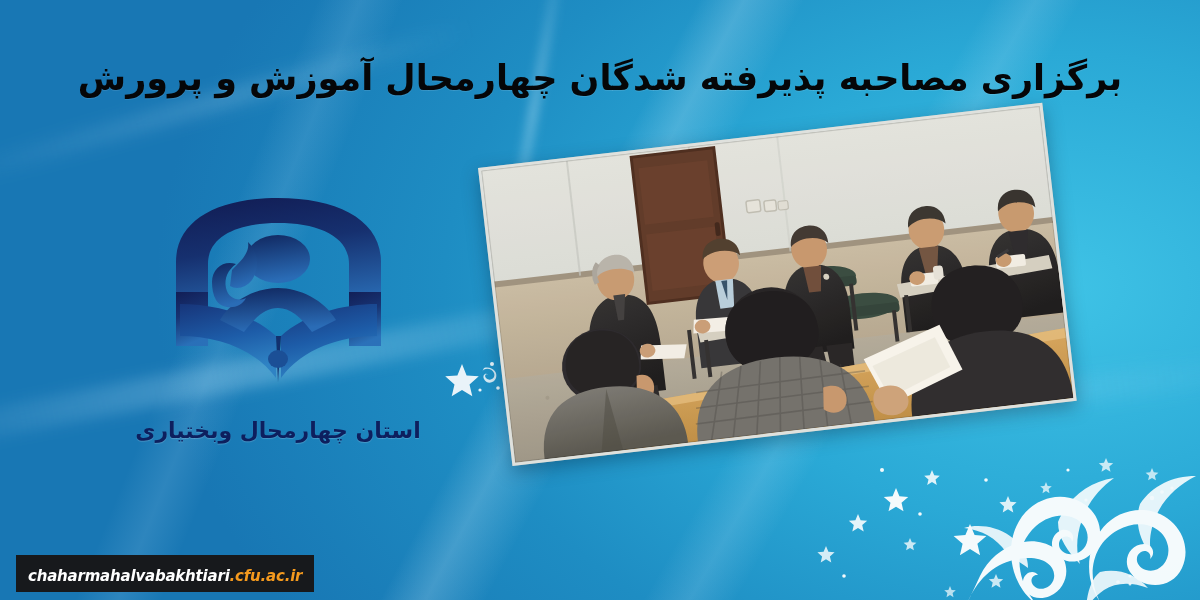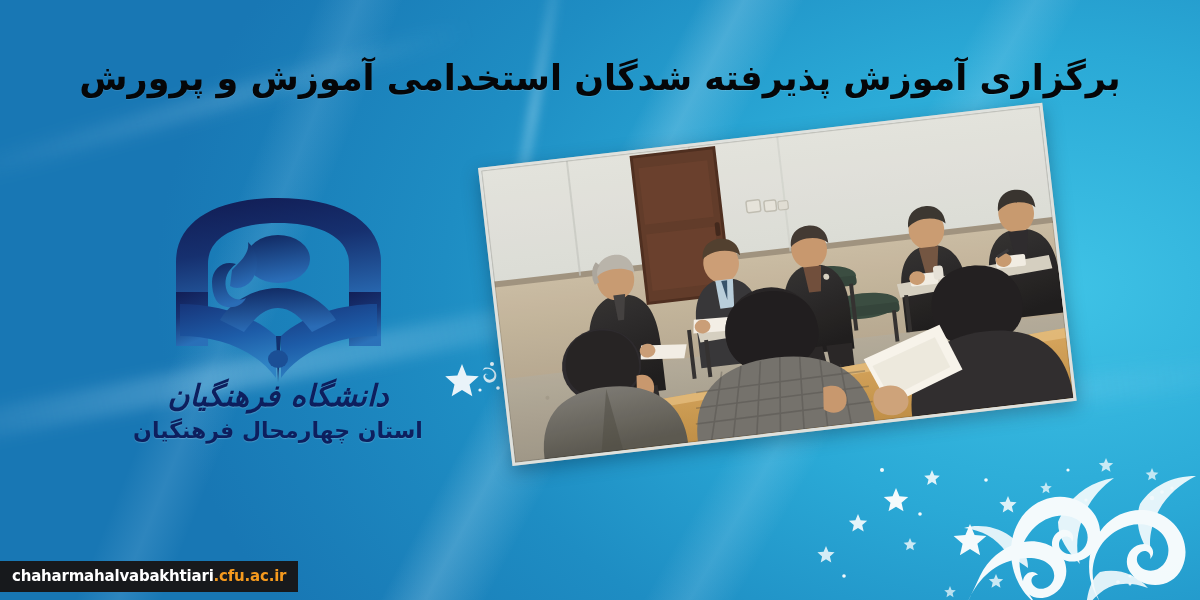--- a/index.html
+++ b/index.html
@@ -80,44 +80,44 @@
   .photo{position:absolute;inset:0;overflow:hidden;}
   .photo svg{display:block;width:100%;height:100%;}
 
   
   .orn-br{position:absolute;right:0;bottom:-6px;width:400px;height:180px;z-index:4;opacity:.95;}
   .orn-l{position:absolute;left:440px;top:358px;width:60px;height:52px;z-index:4;opacity:.9;}
   .orn-br svg,.orn-l svg{display:block;width:100%;height:100%;}
 
   
   .url-badge{
-    position:absolute;left:0;bottom:8px;
+    position:absolute;left:16px;bottom:8px;
     background:#17191c;
-    padding:6px 12px 7px 12px;
+    padding:12px 12px 7px 12px;
     z-index:9;
     direction:ltr;
     font-family:"DejaVu Sans","Liberation Sans",sans-serif;
-    font-size:15px;font-weight:bold;
+    font-size:15px;font-weight:bold;font-style:italic;
     letter-spacing:-.2px;white-space:nowrap;
   }
   .url-name{color:#ffffff;}
   .url-tld{color:#f59a1e;}
 </style>
 </head>
 <body>
 
 <div class="stage">
 
   <div class="streak s1"></div>
   <div class="streak s2"></div>
   <div class="streak s3"></div>
   <div class="streak s4"></div>
 
   <div class="title-block">
-    <div class="title-line-1">برگزاری آموزش پذیرفته شدگان استخدامی آموزش و پرورش</div>
+    <div class="title-line-1">برگزاری مصاحبه پذیرفته شدگان چهارمحال آموزش و پرورش</div>
   </div>
 
   <div class="logo">
     <div class="logo-mark">
       <svg viewBox="0 0 225 190" xmlns="http://www.w3.org/2000/svg">
         <defs>
           <linearGradient id="gNavy" x1="0" y1="0" x2="0.25" y2="1">
             <stop offset="0" stop-color="#111b52"></stop>
             <stop offset="0.45" stop-color="#16306f"></stop>
             <stop offset="1" stop-color="#2a6fb8"></stop>
@@ -149,22 +149,21 @@
         <ellipse cx="112" cy="63" rx="32" ry="24" fill="url(#gFig)"></ellipse>
 
         <path d="M112 92 C90 92 66 104 54 124 L78 136 C90 120 100 112 112 112
                  C124 112 134 120 146 136 L170 124 C158 104 134 92 112 92 Z" fill="url(#gFig)"></path>
 
         <path d="M66 74 C76 64 84 56 82 46 C92 56 94 72 86 84 C80 92 70 94 64 90 Z" fill="url(#gFig)"></path>
         <path d="M46 86 C46 72 58 64 70 68 C62 74 58 82 60 92 C62 102 72 106 80 102
                  C74 114 56 114 50 104 C47 99 46 92 46 86 Z" fill="url(#gFig)"></path>
       </svg>
     </div>
-    <div class="logo-word">دانشگاه فرهنگیان</div>
-    <div class="logo-sub">استان  چهارمحال فرهنگیان</div>
+    <div class="logo-sub">استان  چهارمحال وبختیاری</div>
   </div>
 
   <div class="photo-wrap" title="جلسه مصاحبه استخدامی">
     <div class="photo">
       <svg viewBox="0 0 568 300" xmlns="http://www.w3.org/2000/svg" preserveAspectRatio="none">
         <defs>
           <linearGradient id="wallTop" x1="0" y1="0" x2="0" y2="1">
             <stop offset="0" stop-color="#e6e9e6"></stop>
             <stop offset="1" stop-color="#cfd5d2"></stop>
           </linearGradient>

